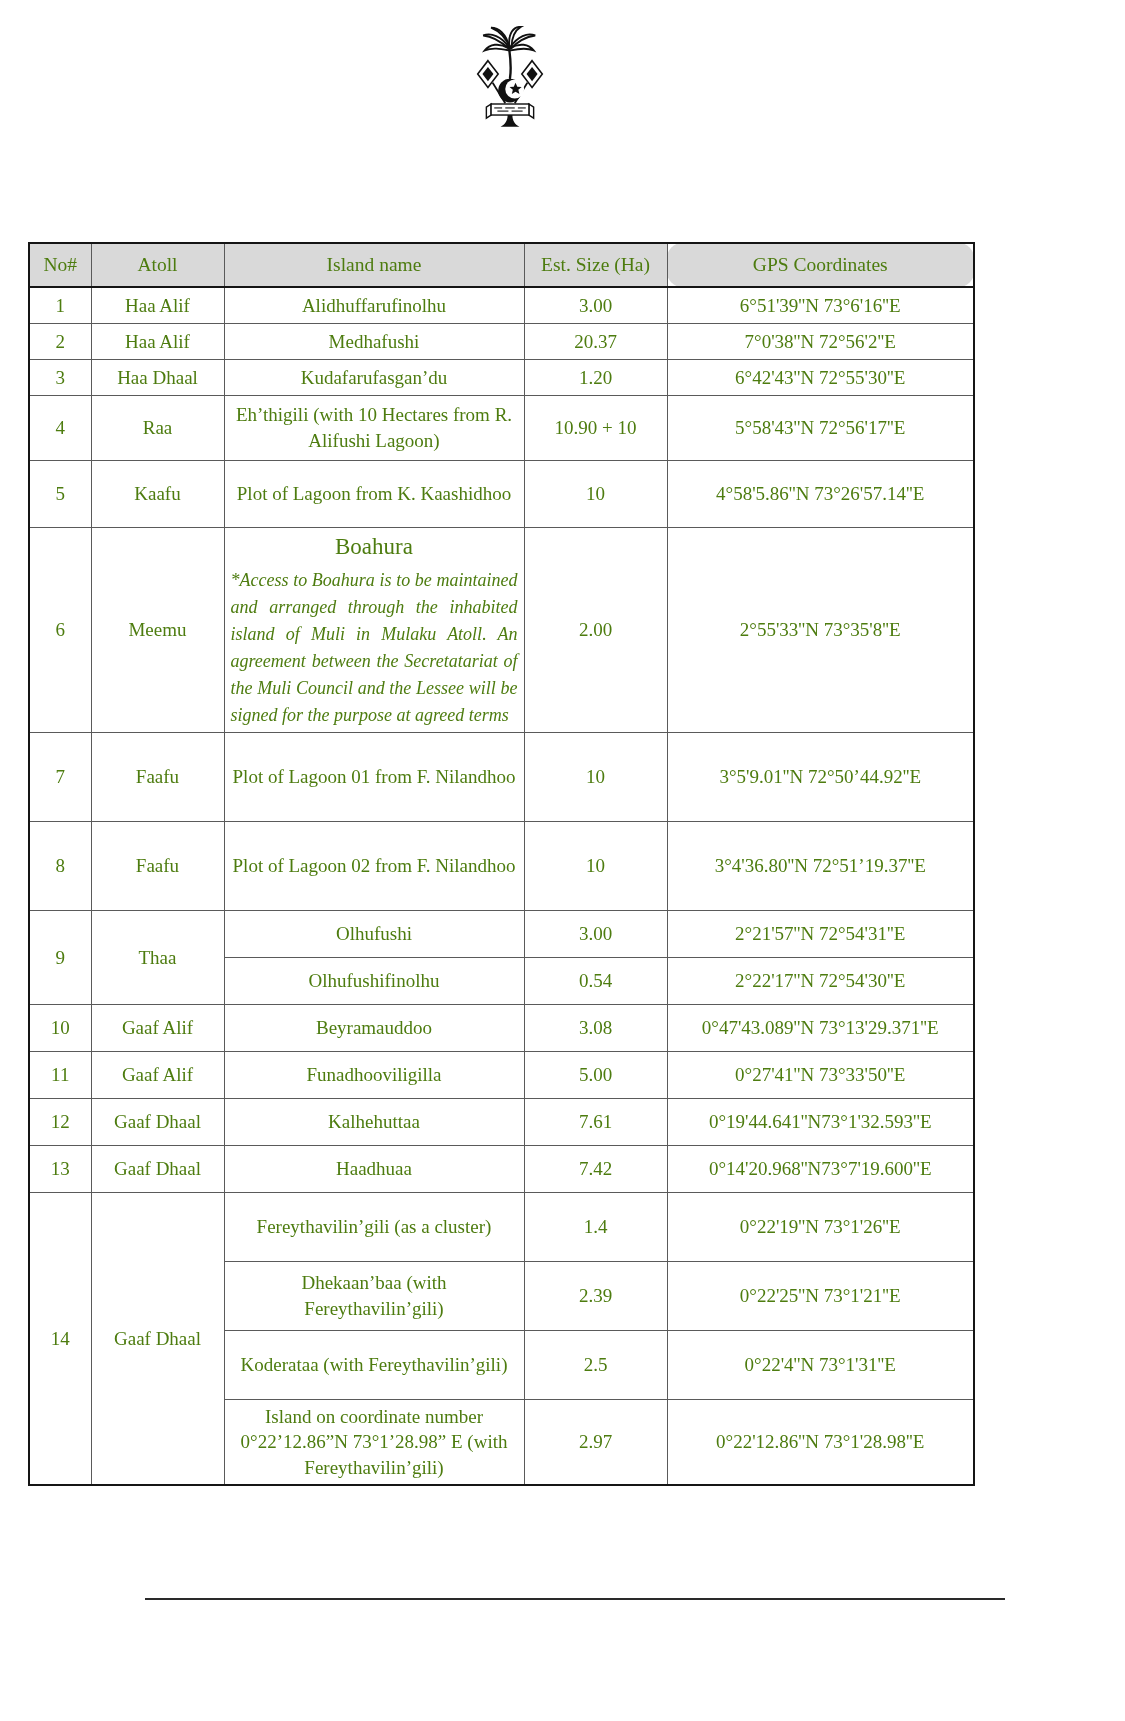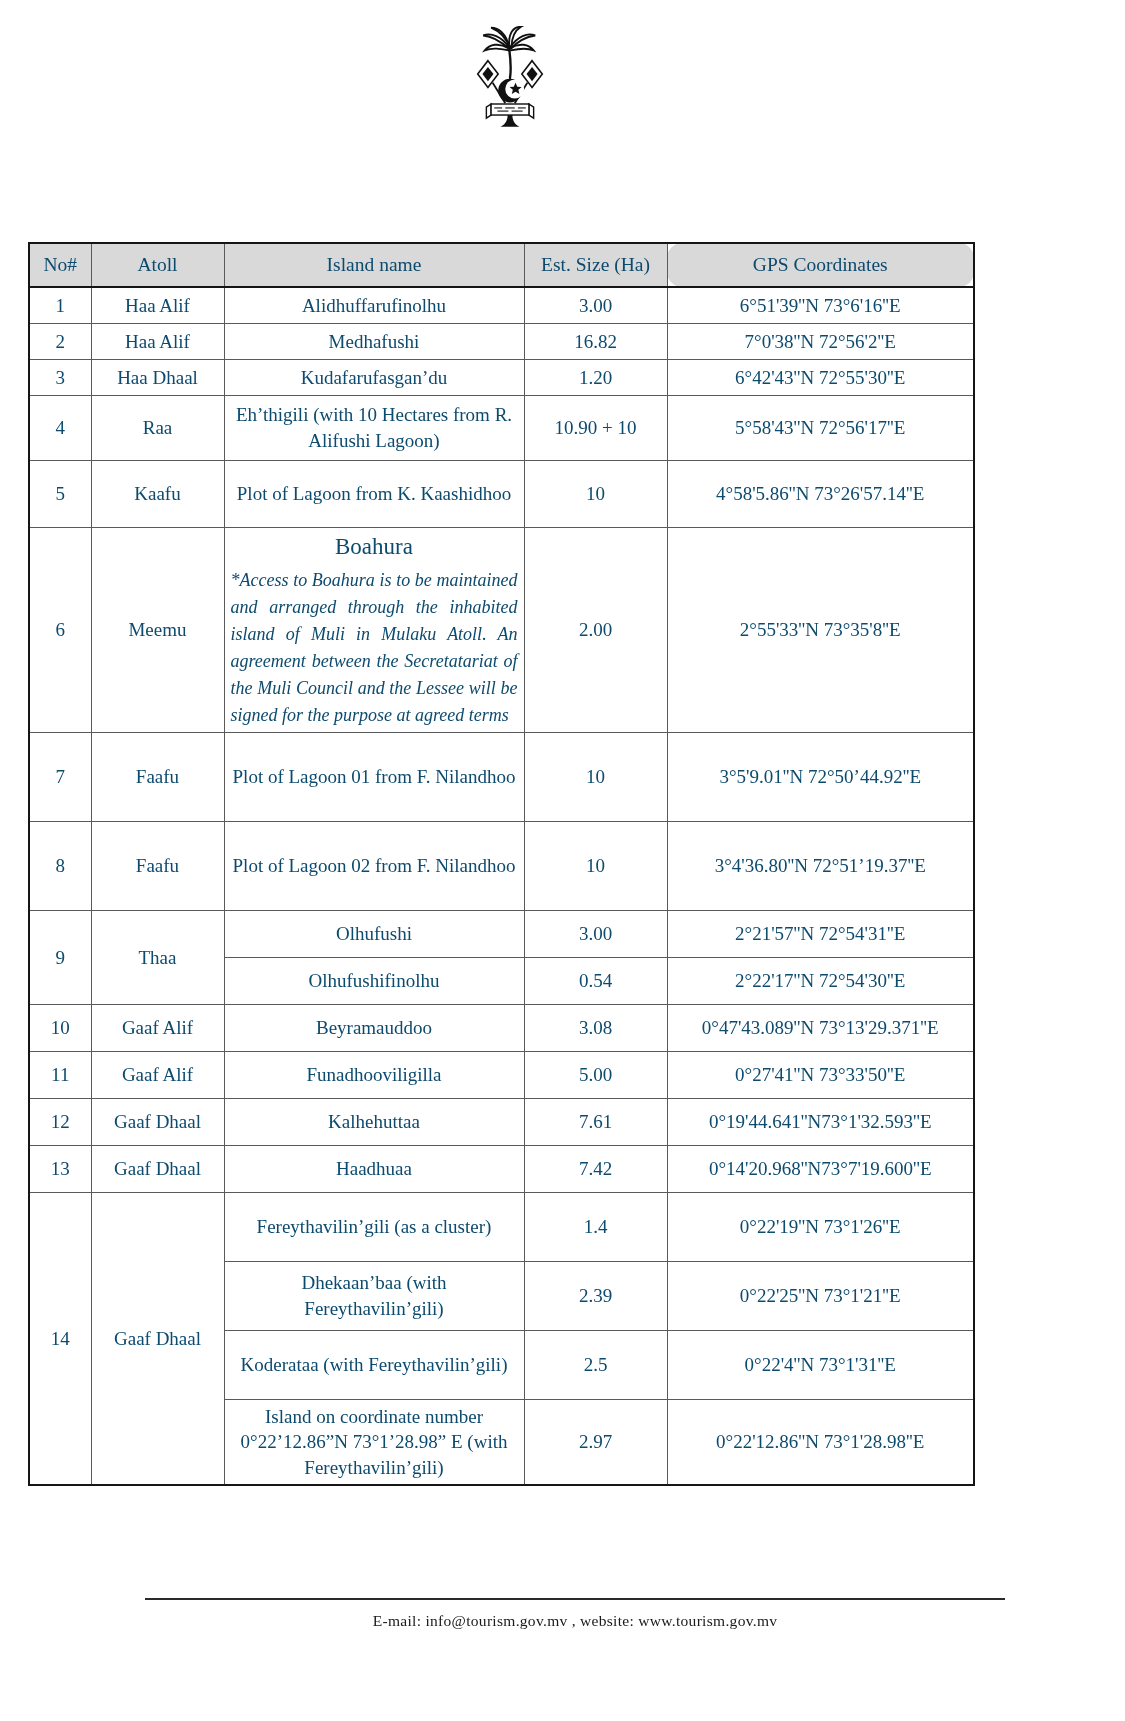--- a/index.html
+++ b/index.html
@@ -26,21 +26,21 @@
     position:absolute;
     top:242px;
     left:28px;
     width:946px;
   }
   table.islands{
     border-collapse:collapse;
     width:100%;
     table-layout:fixed;
     font-size:19px;
-    color:#0c4a6e;
+    color:#4d7c0f;
   }
   table.islands td,table.islands th{
     border:1px solid #5a5a5a;
     text-align:center;
     vertical-align:middle;
     padding:2px 6px;
     font-weight:normal;
     line-height:1.35;
     overflow:hidden;
   }
@@ -166,21 +166,21 @@
         <td>1</td>
         <td>Haa Alif</td>
         <td>Alidhuffarufinolhu</td>
         <td>3.00</td>
         <td class="gps-col">6°51'39''N 73°6'16''E</td>
       </tr>
       <tr class="h31">
         <td>2</td>
         <td>Haa Alif</td>
         <td>Medhafushi</td>
-        <td>16.82</td>
+        <td>20.37</td>
         <td class="gps-col">7°0'38''N 72°56'2''E</td>
       </tr>
       <tr class="h31">
         <td>3</td>
         <td>Haa Dhaal</td>
         <td>Kudafarufasgan’du</td>
         <td>1.20</td>
         <td class="gps-col">6°42'43''N 72°55'30''E</td>
       </tr>
       <tr class="h60">
@@ -281,16 +281,15 @@
       <tr class="h80">
         <td>Island on coordinate number 0°22’12.86”N 73°1’28.98” E (with Fereythavilin’gili)</td>
         <td>2.97</td>
         <td class="gps-col">0°22'12.86''N 73°1'28.98''E</td>
       </tr>
     </tbody>
       </table>
   </div>
 
   <div class="footer">
-    <div>E-mail: info@tourism.gov.mv  , website: www.tourism.gov.mv</div>
   </div>
 
 </div>
 
 </body></html>

